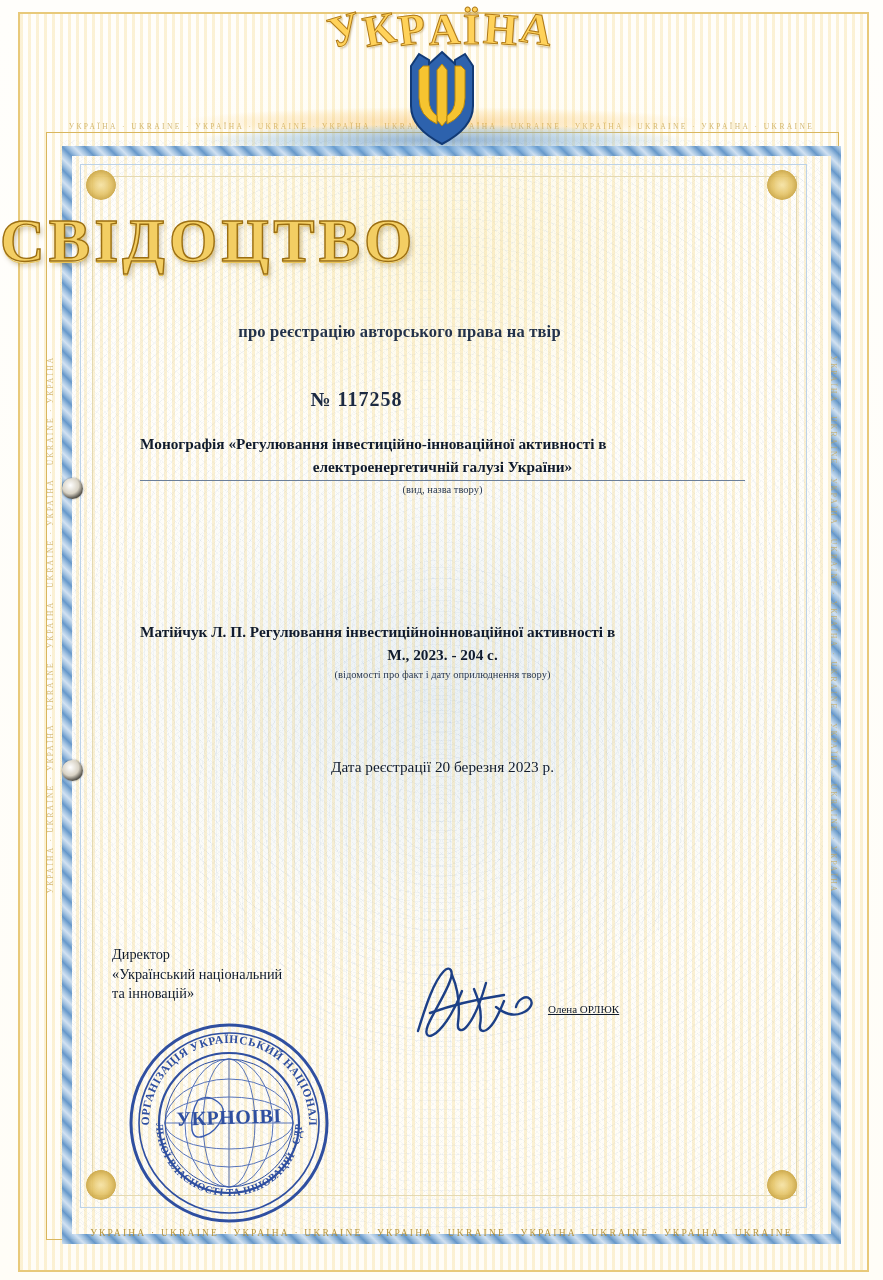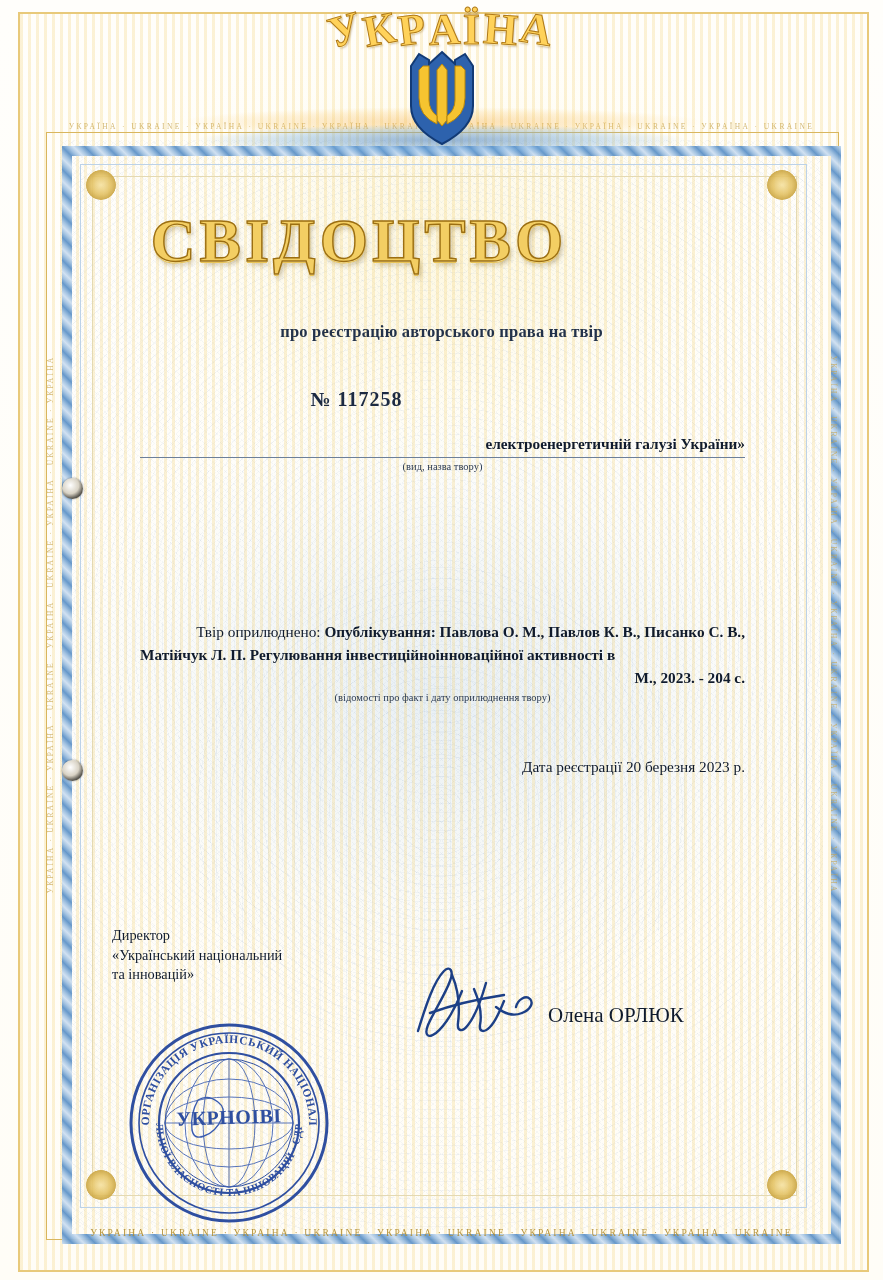--- a/index.html
+++ b/index.html
@@ -212,36 +212,35 @@
     width: 703px; height: 52px;
     background:
       radial-gradient(ellipse 350px 20px at 50% 50%, rgba(243,160,40,0.32) 0%, rgba(250,200,110,0.22) 50%, rgba(255,255,255,0) 75%);
   }
 
   
   .main-title {
     position: absolute;
     left: 0; top: 205px;
     width: 718px;
-    text-align: center;
     font-family: "Liberation Serif", serif;
     font-weight: bold;
     font-size: 62px;
     letter-spacing: 4px;
     color: #f3ce63;
     -webkit-text-stroke: 1.4px #9c6f12;
     text-shadow:
       0 1px 0 #fff6cf,
       0 2px 0 #e9c457,
       2px 4px 5px rgba(110,80,15,.35);
   }
   .subtitle {
     position: absolute;
     left: 0; top: 322px;
-    width: 883px;
+    width: 799px;
     text-align: center;
     font-size: 16.5px;
     font-weight: bold;
     color: #23324a;
     letter-spacing: .2px;
   }
   .cert-number {
     position: absolute;
     left: 0; top: 388px;
     width: 713px;
@@ -258,21 +257,21 @@
     left: 140px;
     width: 605px;
   }
   .field .line {
     font-size: 15.3px;
     line-height: 23px;
     color: #101b2d;
     font-weight: bold;
     text-align: justify;
   }
-  .field .line.nojustify { text-align: right; }
+  .field .line.nojustify { text-align: center; }
   .rule {
     border-bottom: 1px solid #6c7f99;
     margin-top: 2px;
   }
   .caption {
     text-align: center;
     font-size: 10.5px;
     color: #2c3b52;
     margin-top: 3px;
     font-weight: normal;
@@ -282,32 +281,33 @@
   #field-work { top: 432px; }
   #field-authors { top: 522px; }
   #field-publication { top: 620px; }
   #field-date { top: 755px; }
   #field-date .line { font-weight: normal; font-size: 15.3px; font-family: Liberation Serif, serif; }
 
   
   .footer-block {
     position: absolute;
     left: 112px;
-    top: 926px;
+    top: 945px;
     width: 270px;
     font-size: 14.3px;
     line-height: 19.5px;
     color: #101b2d;
   }
   .signer-name {
     position: absolute;
     left: 548px;
     top: 1003px;
-    font-size: 21px;
+    font-size: 11px;
     color: #101b2d;
+    text-decoration: underline;
   }
   .signature {
     position: absolute;
     left: 400px;
     top: 955px;
     width: 150px;
     height: 100px;
   }
 
   
@@ -374,31 +374,28 @@
         <path d="M58 16 L52 16 L52 50 Q52 60 44 66 L44 74 Q62 66 62 48 L62 20 Z" fill="#f6c430" stroke="#b8860b" stroke-width="1"></path>
       </svg>
     </div>
   </div>
 
   <div class="main-title">СВІДОЦТВО</div>
   <div class="subtitle">про реєстрацію авторського права на твір</div>
   <div class="cert-number">№ 117258</div>
 
   <div class="field" id="field-work">
+    <div class="line">Монографія  «Регулювання   інвестиційно-інноваційної   активності   в</div>
     <div class="line nojustify">електроенергетичній галузі України»</div>
     <div class="rule"></div>
     <div class="caption">(вид, назва твору)</div>
   </div>
 
 
   <div class="field" id="field-publication">
-    <div class="line nojustify">
-      <span style="font-weight:normal">Твір оприлюднено:</span>
-      <span>Опублікування: Павлова О. М., Павлов К. В., Писанко С. В.,</span>
-    </div>
     <div class="line">Матійчук Л. П. Регулювання інвестиційноінноваційної активності в</div>
     <div class="line nojustify">М., 2023. - 204 с.</div>
     <div class="caption">(відомості про факт і дату оприлюднення твору)</div>
   </div>
 
   <div class="field" id="field-date">
     <div class="line nojustify">Дата реєстрації 20 березня 2023 р.</div>
   </div>
 
   <div class="footer-block">

